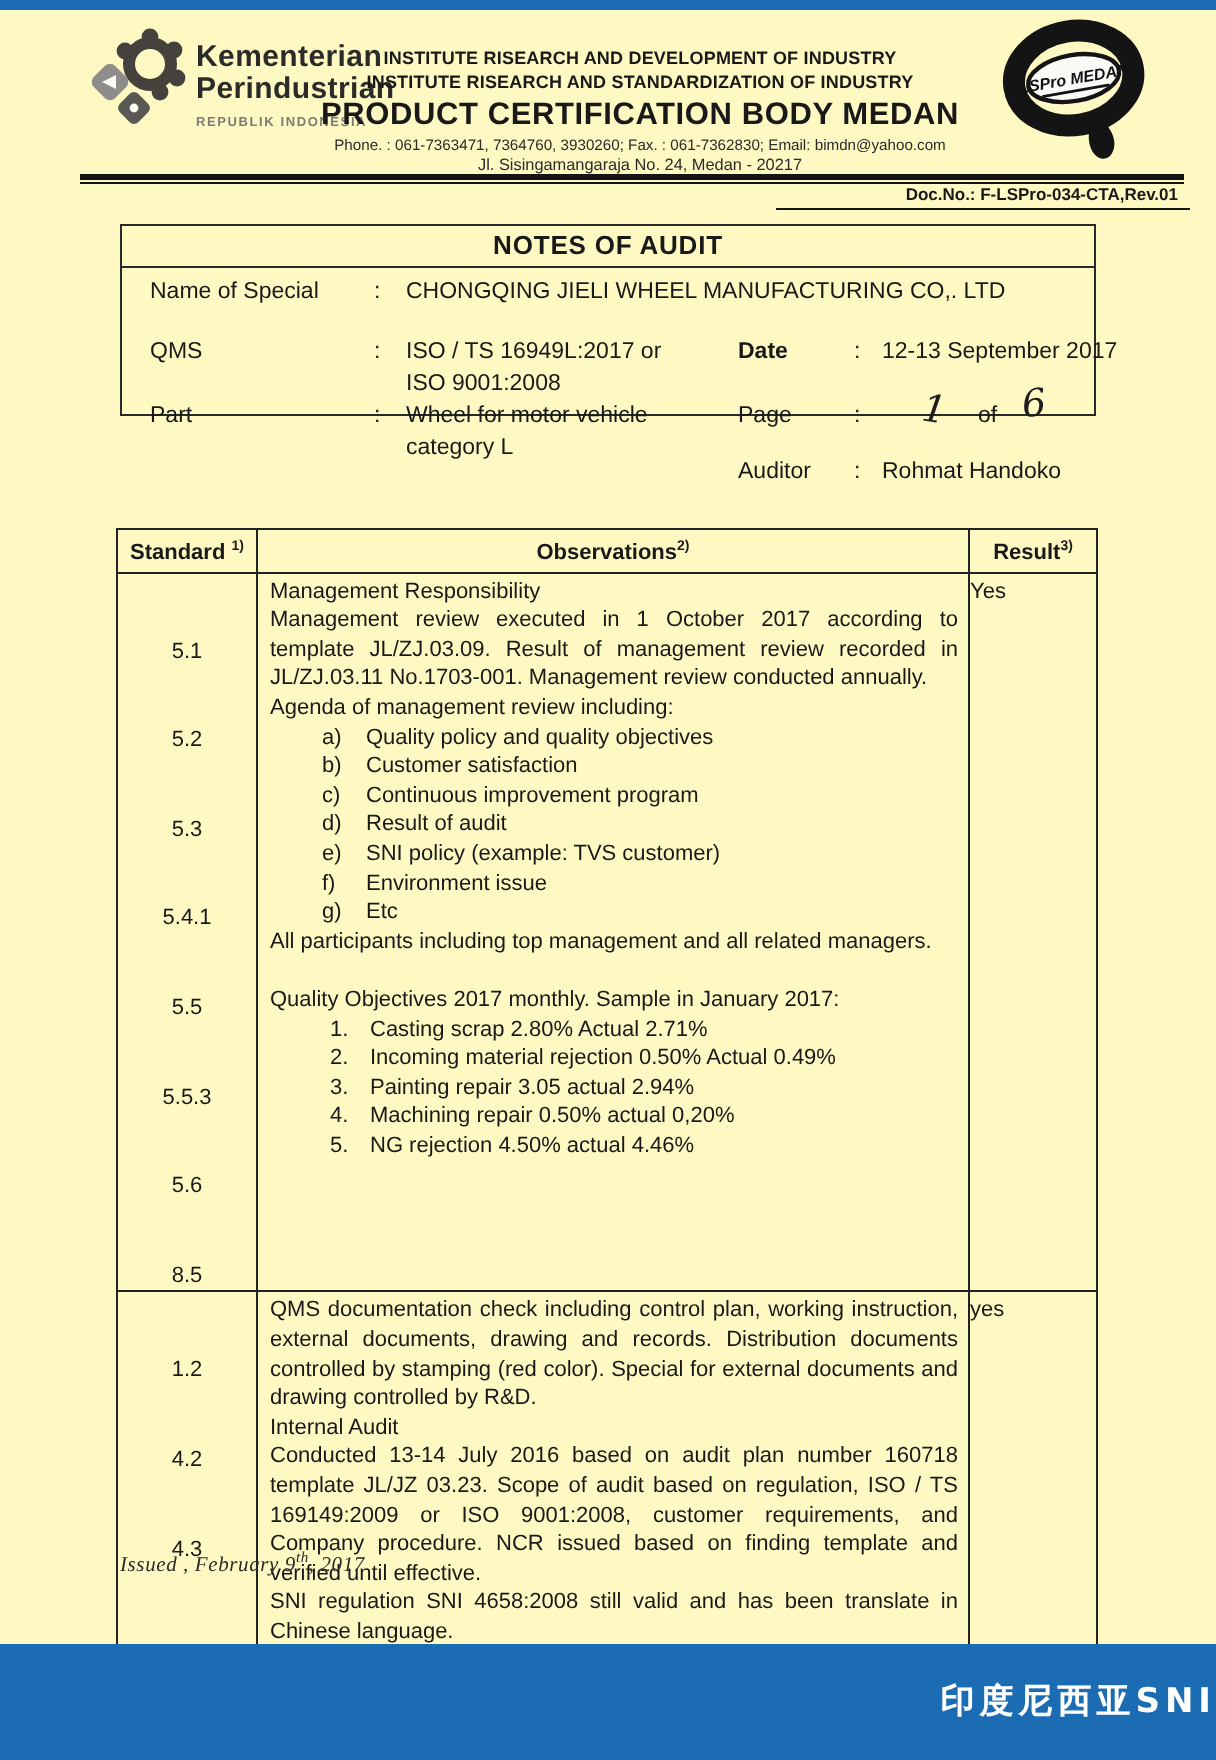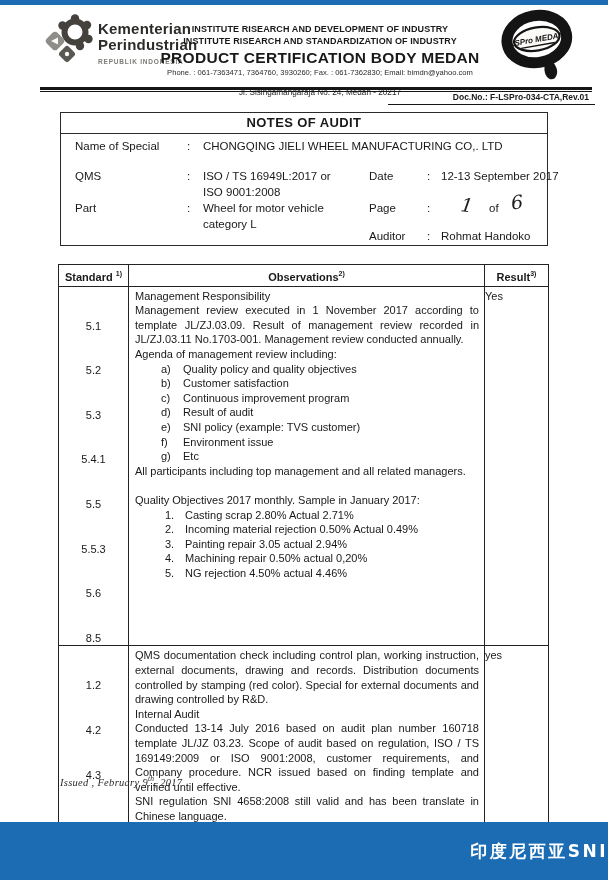--- a/index.html
+++ b/index.html
@@ -1,48 +1,48 @@
 <!DOCTYPE html>
 <html><head>
 <meta charset="utf-8">
 <style>
   * { margin:0; padding:0; box-sizing:border-box; }
   html,body { background:#e8e8e8; }
   .page {
     position:relative; width:608px; height:880px; margin:0 auto;
-    background:#ffffff; overflow:hidden; color:#191919;
+    background:#fef9c3; overflow:hidden; color:#191919;
     font-family:"Liberation Sans", sans-serif;
   }
   .top-strip { position:absolute; left:0; top:0; width:608px; height:5px; background:#1b6cb3; }
 
   
   .hdr-left-logo { position:absolute; left:42px; top:13px; }
   .ministry { position:absolute; left:98px; top:21px; line-height:16px; }
   .ministry .m-big { font-size:15px; font-weight:bold; color:#2b2b29; letter-spacing:.2px; }
   .ministry .m-small { font-size:6.5px; color:#7d7b76; letter-spacing:.8px; margin-top:1px; font-weight:bold; }
 
   .hdr-center { position:absolute; left:152px; top:24px; width:336px; text-align:center; }
   .inst-line { font-size:9px; font-weight:bold; letter-spacing:.1px; line-height:11.5px; }
   .body-name { font-size:15.5px; font-weight:700; letter-spacing:.3px; margin-top:2px; line-height:17px; }
   .contact-line { font-size:7.6px; margin-top:2px; color:#2a2a2a; }
-  .address-line { font-size:8.2px; margin-top:11px; color:#2a2a2a; }
+  .address-line { font-size:8.2px; margin-top:1px; color:#2a2a2a; }
 
   .hdr-right-logo { position:absolute; left:496px; top:8px; }
 
   .dbl-rule { position:absolute; left:40px; top:87px; width:552px; border-top:3px solid #151515; }
   .dbl-rule .inner { margin-top:1px; border-top:1.5px solid #151515; }
 
   .docno {
     position:absolute; left:388px; top:92px; width:207px;
     font-size:8.5px; font-weight:bold; text-align:right;
     padding-bottom:2px; padding-right:6px; border-bottom:1.5px solid #151515;
   }
 
   
-  .notes-box { position:absolute; left:60px; top:112px; width:488px; height:134px; border:1.5px solid #2a2a2a; }
+  .notes-box { position:absolute; left:60px; top:112px; width:488px; height:96px; border:1.5px solid #2a2a2a; }
   .notes-title { height:21px; border-bottom:1.4px solid #2a2a2a; text-align:center; font-size:13px; font-weight:bold; letter-spacing:.4px; line-height:20px; }
   .fld { position:absolute; font-size:11.5px; white-space:nowrap; }
   .hw { font-family:"DejaVu Serif", serif; font-style:italic; font-size:19px; font-weight:400; color:#1d1d1d; display:inline-block; }
   .hw-one { transform:rotate(8deg); }
   .hw-six { transform:rotate(-6deg); }
 
   
   .atable { position:absolute; left:58px; top:264px; width:491px; border:1.3px solid #232323; font-size:11px; }
   .trow { display:flex; align-items:stretch; }
   .thead { border-bottom:1.3px solid #232323; font-weight:bold; }
@@ -135,21 +135,21 @@
     <span class="fld" style="left:14px; top:57px;">QMS</span>
     <span class="fld" style="left:126px; top:57px;">:</span>
     <span class="fld" style="left:142px; top:57px;">ISO / TS 16949L:2017 or</span>
     <span class="fld" style="left:142px; top:73px;">ISO  9001:2008</span>
 
     <span class="fld" style="left:14px; top:89px;">Part</span>
     <span class="fld" style="left:126px; top:89px;">:</span>
     <span class="fld" style="left:142px; top:89px;">Wheel for motor vehicle</span>
     <span class="fld" style="left:142px; top:105px;">category L</span>
 
-    <span class="fld" style="left:308px; top:57px;">Date</span>
+    <span class="fld" style="left:308px; top:57px;font-weight:bold;">Date</span>
     <span class="fld" style="left:366px; top:57px;">:</span>
     <span class="fld" style="left:380px; top:57px;">12-13 September 2017</span>
 
     <span class="fld" style="left:308px; top:89px;">Page</span>
     <span class="fld" style="left:366px; top:89px;">:</span>
     <span class="fld hw hw-one" style="left:400px; top:81px;">1</span>
     <span class="fld" style="left:428px; top:89px;">of</span>
     <span class="fld hw hw-six" style="left:450px; top:78px;">6</span>
 
     <span class="fld" style="left:308px; top:117px;">Auditor</span>
@@ -171,21 +171,21 @@
         <div class="std-line">5.2</div>
         <div class="std-line">5.3</div>
         <div class="std-line">5.4.1</div>
         <div class="std-line">5.5</div>
         <div class="std-line">5.5.3</div>
         <div class="std-line">5.6</div>
         <div class="std-line">8.5</div>
       </div>
       <div class="c-obs">
         <div>Management Responsibility</div>
-        <div class="obs-par">Management review executed in 1 November 2017 according to template JL/ZJ.03.09. Result of management review recorded in JL/ZJ.03.11 No.1703-001. Management review conducted annually.</div>
+        <div class="obs-par">Management review executed in 1 October 2017 according to template JL/ZJ.03.09. Result of management review recorded in JL/ZJ.03.11 No.1703-001. Management review conducted annually.</div>
         <div>Agenda of management review including:</div>
         <div class="li">
             <span class="mk">a)</span>
             <span>Quality policy and quality objectives</span>
           </div>
         <div class="li">
             <span class="mk">b)</span>
             <span>Customer satisfaction</span>
           </div>
         <div class="li">

